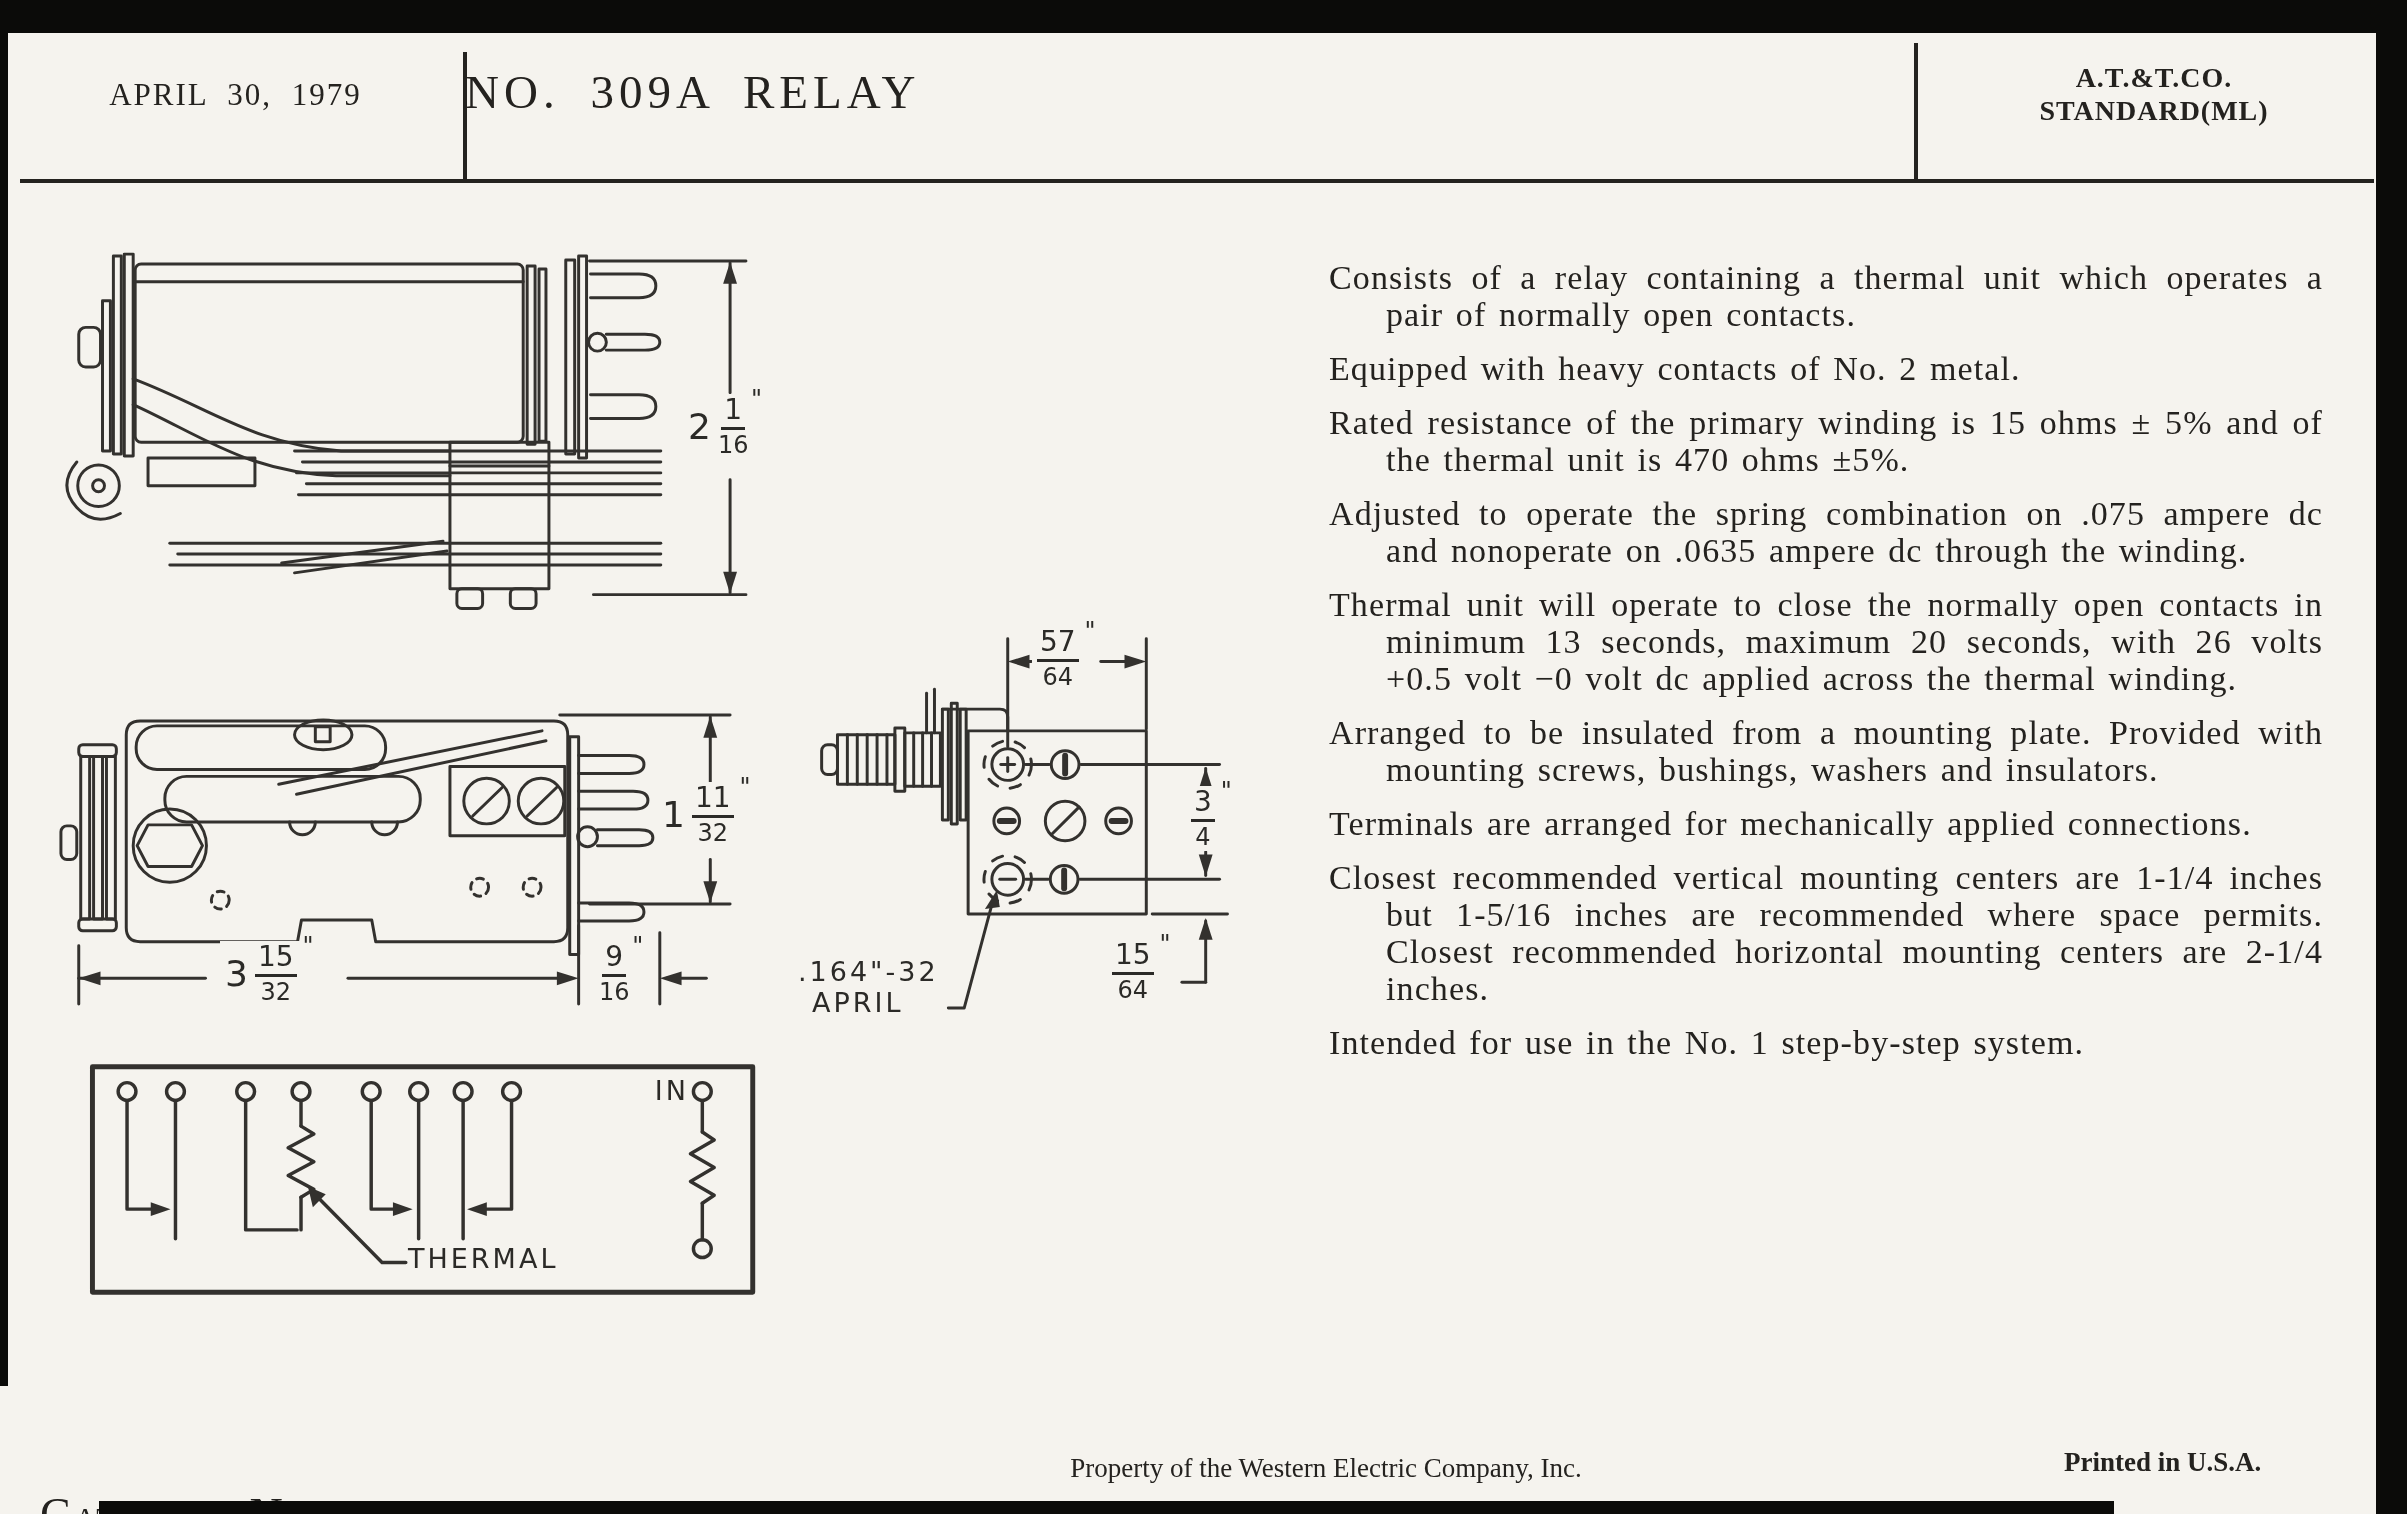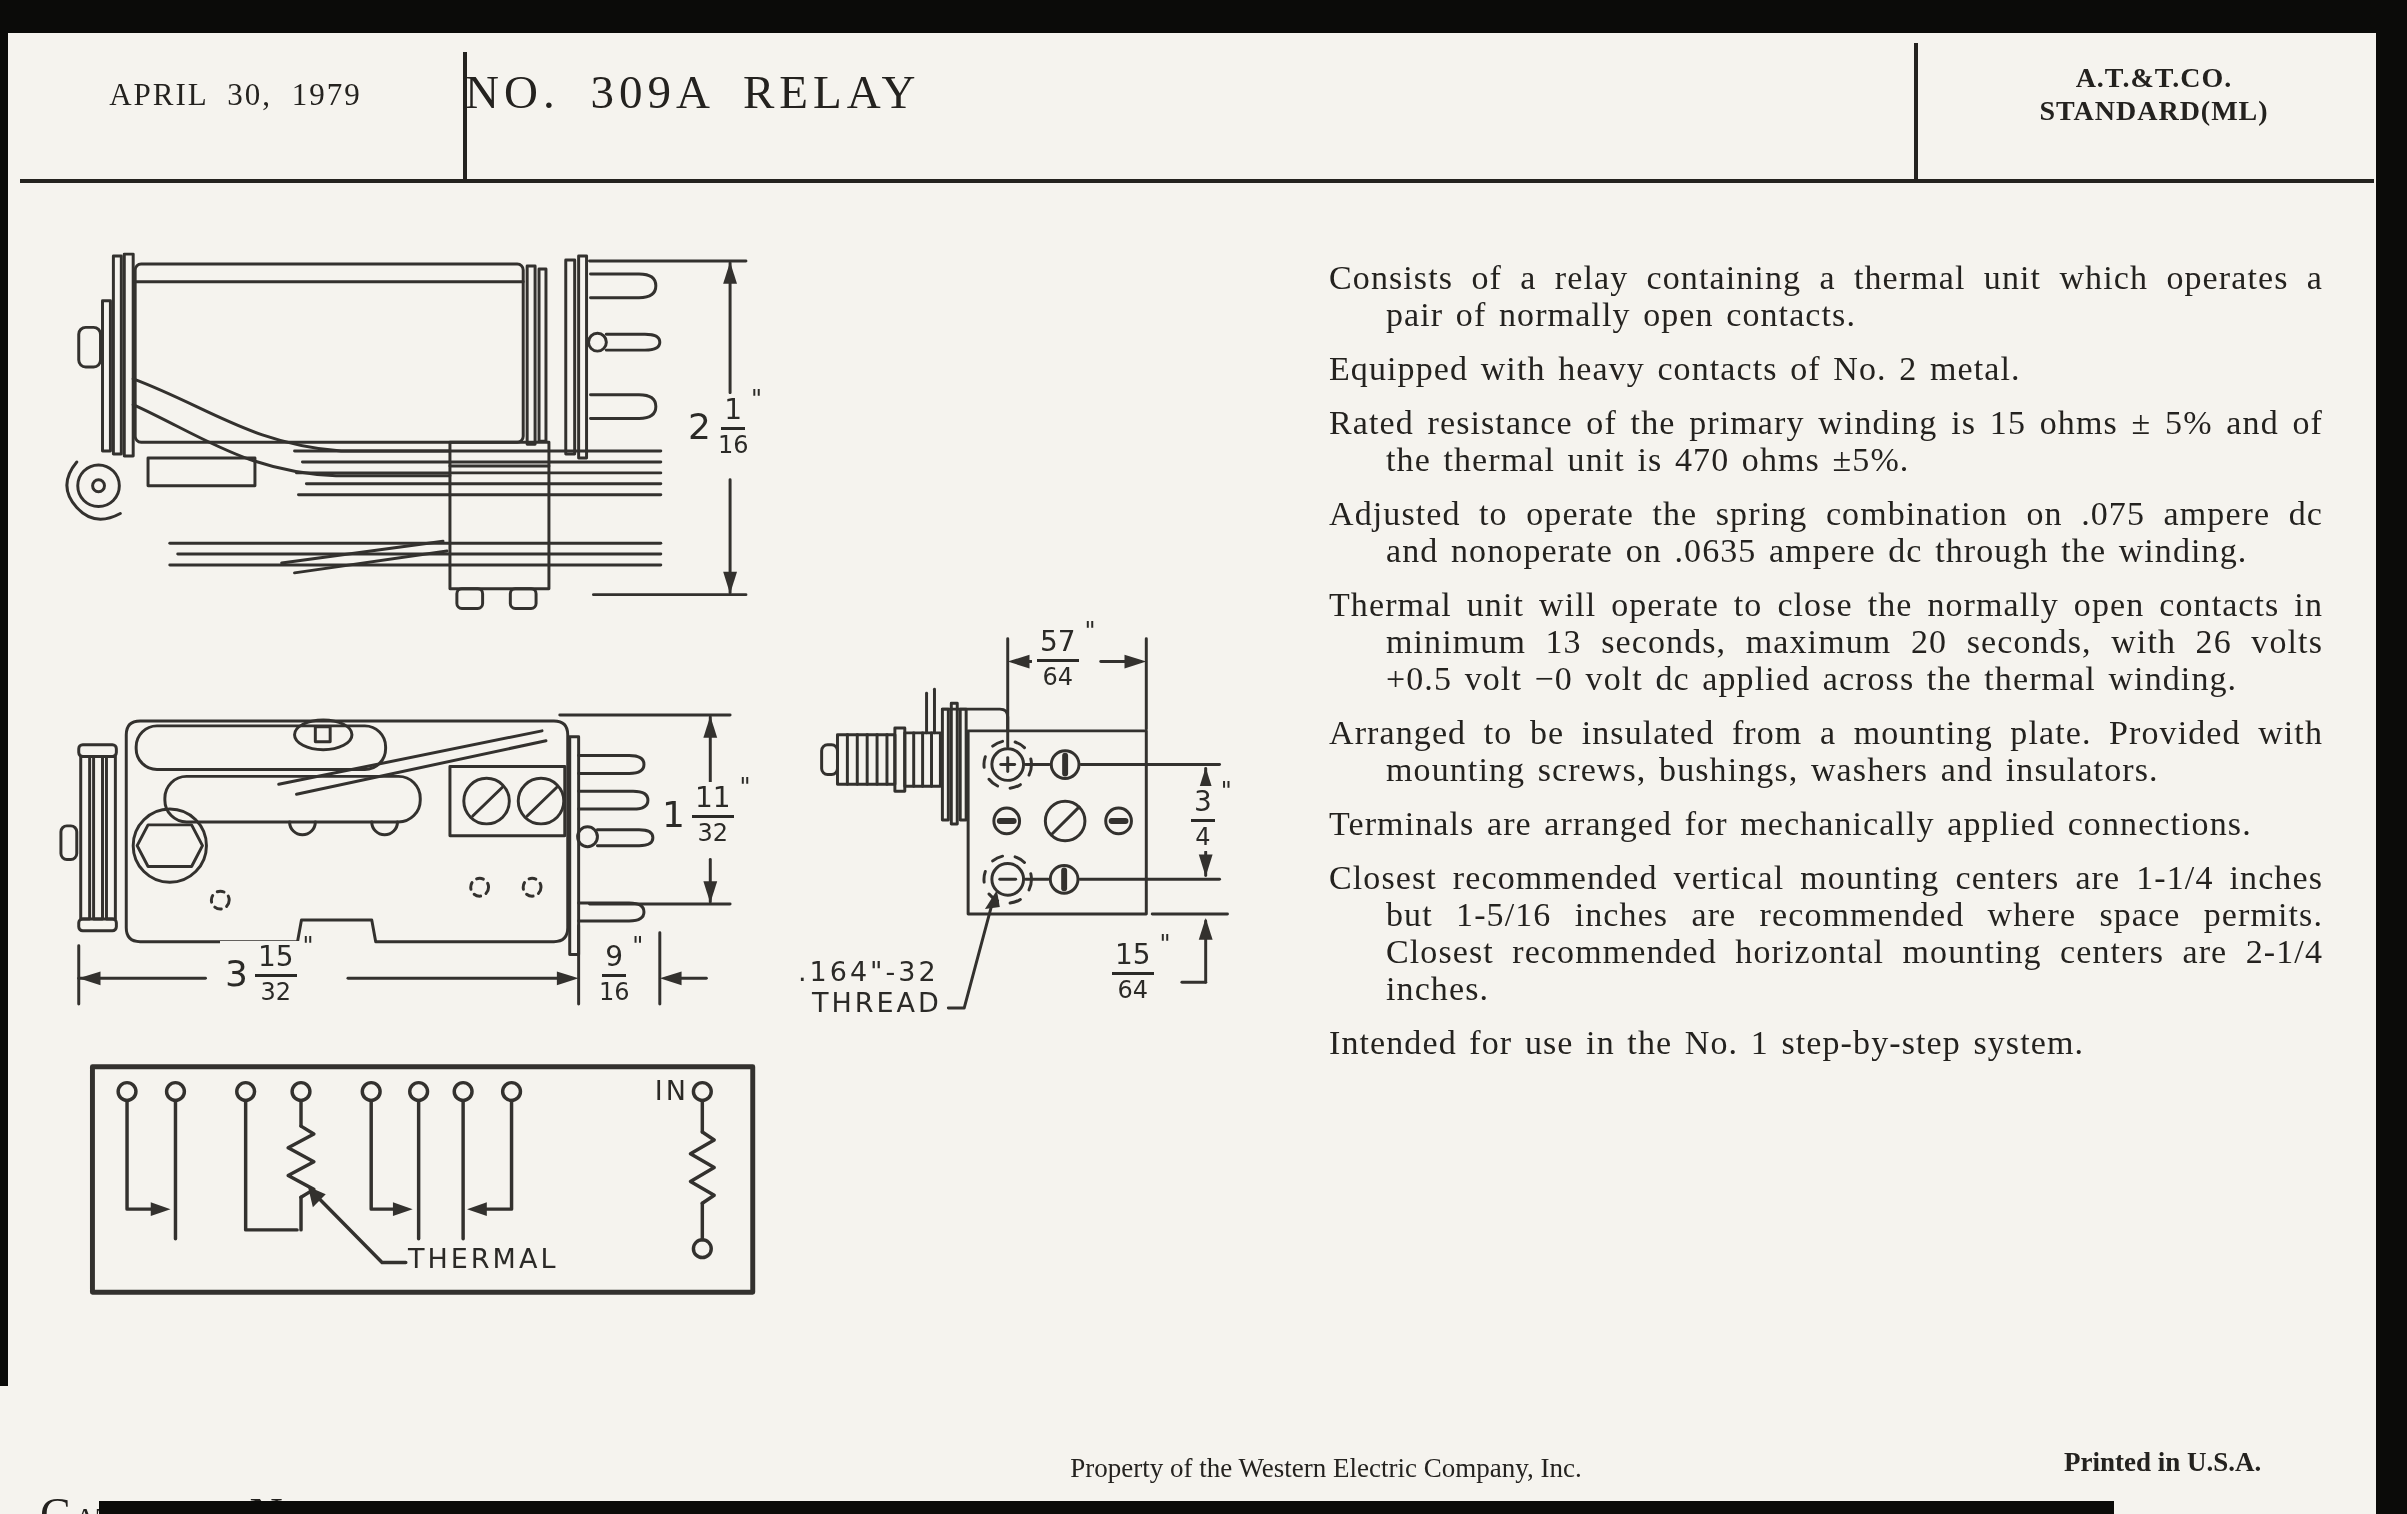--- a/index.html
+++ b/index.html
@@ -316,21 +316,21 @@
 
   <div class="dim" style="left:1107px;top:939px">
     <span class="frac">
       <span class="num"><span>15</span><span class="inmark">"</span></span>
       <span class="den">64</span>
     </span>
   </div>
 
   <div class="draft" style="left:798px;top:956px">
     <div>.164"-32</div>
-    <div style="padding-left:14px">THREAD</div>
+    <div style="padding-left:14px">APRIL</div>
   </div>
 
   <div class="draft" style="left:408px;top:1243px">THERMAL</div>
   <div class="draft" style="left:632px;top:1075px;width:57px;text-align:right">IN</div>
 
   <div class="specs">
       <p class="spec-para">Consists of a relay containing a thermal unit which operates a pair of normally open contacts.</p>
       <p class="spec-para">Equipped with heavy contacts of No. 2 metal.</p>
       <p class="spec-para">Rated resistance of the primary winding is 15 ohms ± 5% and of the thermal unit is 470 ohms ±5%.</p>
       <p class="spec-para">Adjusted to operate the spring combination on .075 ampere dc and nonoperate on .0635 ampere dc through the winding.</p>

